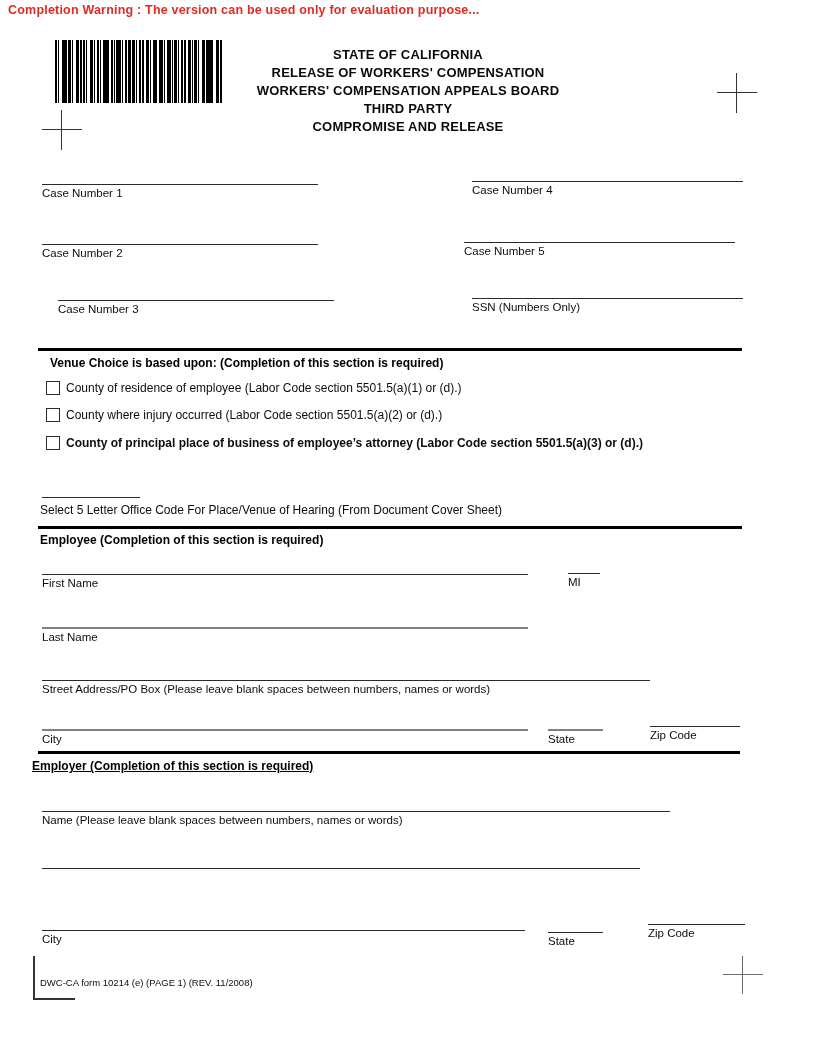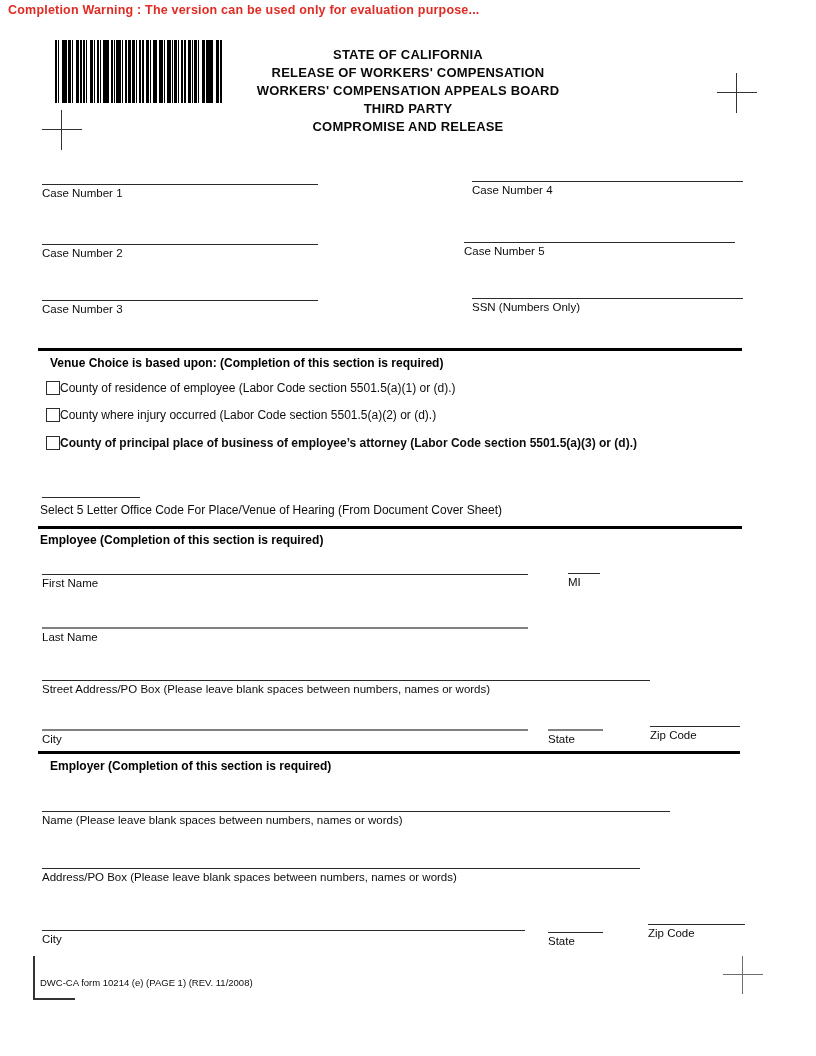--- a/index.html
+++ b/index.html
@@ -34,21 +34,21 @@
   .fld .lbl { font-size:11.5px; color:#0d0d0d; padding-top:2px; white-space:nowrap; }
   .ln-dark  { border-bottom:1.5px solid #2a2a2a; }
   .ln-gray  { border-bottom:2px solid #808080; }
   .thick { position:absolute; height:3px; background:#000; }
   .sect-head { position:absolute; font-size:12px; font-weight:bold; color:#000; white-space:nowrap; }
   .opt { position:absolute; left:46px; display:flex; align-items:center; }
   .opt .box {
     width:14px; height:14px; border:1.5px solid #2c2c2c; background:#fff;
     flex:0 0 auto; cursor:pointer;
   }
-  .opt .txt { font-size:12px; white-space:nowrap; color:#0d0d0d; }
+  .opt .txt { font-size:12px; margin-left:6px; white-space:nowrap; color:#0d0d0d; }
   .plain-lbl { position:absolute; font-size:12px; color:#0d0d0d; white-space:nowrap; }
   .footer-txt { position:absolute; font-size:9.5px; color:#0d0d0d; white-space:nowrap; }
 </style>
 </head>
 <body>
 
 <div class="page">
 
   <div class="abs warning">Completion Warning : The version can be used only for evaluation purpose...</div>
 
@@ -72,21 +72,21 @@
   <div class="abs mark" style="left:33px;top:998px;width:42px;height:1.5px;"></div>
 
   <div class="fld" style="left:42px;top:165px;width:276px;">
     <div class="write ln-dark" style="height:20px;"></div>
     <div class="lbl">Case Number 1</div>
   </div>
   <div class="fld" style="left:42px;top:225px;width:276px;">
     <div class="write ln-dark" style="height:20px;"></div>
     <div class="lbl">Case Number  2</div>
   </div>
-  <div class="fld" style="left:42px;top:281px;width:276px;">
+  <div class="fld" style="left:58px;top:281px;width:276px;">
     <div class="write ln-dark" style="height:20px;"></div>
     <div class="lbl">Case Number 3</div>
   </div>
 
   <div class="fld" style="left:472px;top:162px;width:271px;">
     <div class="write ln-dark" style="height:20px;"></div>
     <div class="lbl">Case Number 4</div>
   </div>
   <div class="fld" style="left:464px;top:223px;width:271px;">
     <div class="write ln-dark" style="height:20px;"></div>
@@ -144,29 +144,28 @@
   <div class="fld" style="left:548px;top:711px;width:55px;">
     <div class="write ln-gray" style="height:20px;"></div>
     <div class="lbl">State</div>
   </div>
   <div class="fld" style="left:650px;top:707px;width:90px;">
     <div class="write ln-dark" style="height:20px;"></div>
     <div class="lbl">Zip Code</div>
   </div>
 
   <div class="thick" style="left:38px;top:751px;width:702px;"></div>
-  <div class="sect-head" style="left:50px;top:759px;">Employer (Completion of this section is required)</div>
+  <div class="sect-head" style="left:32px;top:759px;text-decoration:underline;">Employer (Completion of this section is required)</div>
 
   <div class="fld" style="left:42px;top:787px;width:628px;">
     <div class="write ln-dark" style="height:25px;"></div>
     <div class="lbl">Name (Please leave blank spaces between numbers, names or words)</div>
   </div>
   <div class="fld" style="left:42px;top:844px;width:598px;">
     <div class="write ln-dark" style="height:25px;"></div>
-    <div class="lbl">Address/PO Box (Please leave blank spaces between numbers, names or words)</div>
   </div>
   <div class="fld" style="left:42px;top:906px;width:483px;">
     <div class="write ln-dark" style="height:25px;"></div>
     <div class="lbl">City</div>
   </div>
   <div class="fld" style="left:548px;top:913px;width:55px;">
     <div class="write ln-dark" style="height:20px;"></div>
     <div class="lbl">State</div>
   </div>
   <div class="fld" style="left:648px;top:905px;width:97px;">

